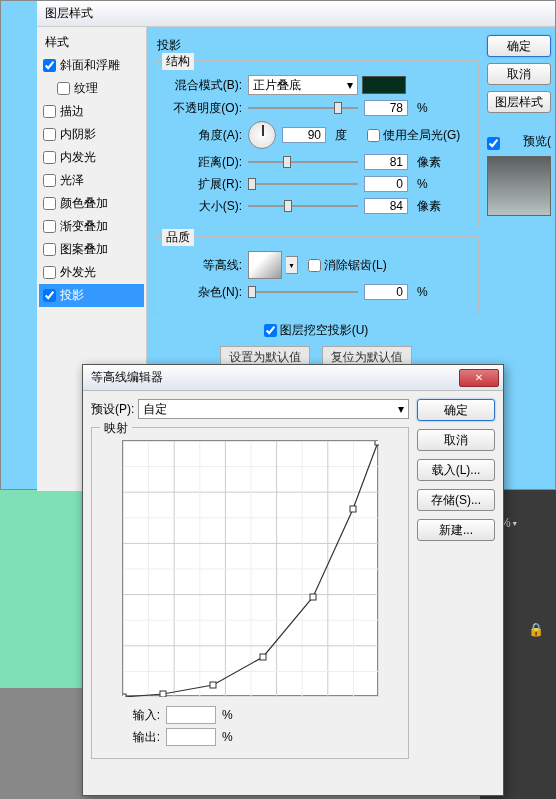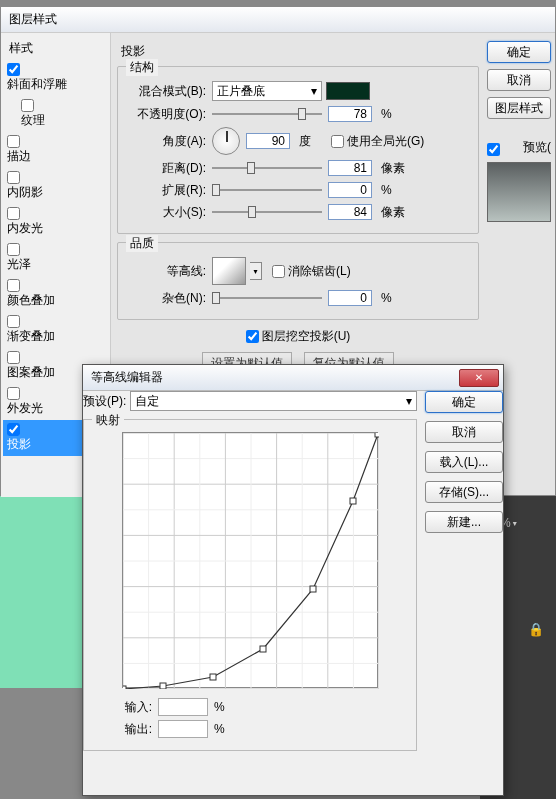--- a/index.html
+++ b/index.html
@@ -1,23 +1,23 @@
 <!DOCTYPE html>
 <html><head>
 <meta charset="utf-8">
 <style>
 * { box-sizing: border-box; margin: 0; padding: 0; font-family: "Microsoft YaHei", "SimSun", sans-serif; font-size: 12px; }
 body { background: #888; width: 556px; height: 799px; position: relative; overflow: hidden; }
-.main-dialog { position: absolute; left: 0; top: 6px; width: 556px; height: 490px; background: #e5e5e5; border: 1px solid #888; }
+.main-dialog { position: absolute; left: 0; top: 0; width: 556px; height: 490px; background: #7dd3fc; border: 1px solid #888; padding-left: 36px; }
 .main-title { background: linear-gradient(#fff,#e4e8ef); padding: 4px 8px; border-bottom: 1px solid #ccc; }
 .main-body { display: flex; height: calc(100% - 24px); }
 .sidebar { width: 110px; border-right: 1px solid #ccc; padding: 4px 2px; background: #f0f0f0; }
 .sidebar-head { padding: 3px 6px; }
 .sidebar-sub { padding: 3px 6px; background: #f0f0f0; }
-.style-item { display: flex; align-items: flex-start; padding: 3px 4px; cursor: default; flex-direction: column; }
+.style-item { display: flex; align-items: center; padding: 3px 4px; cursor: default; }
 .style-item.selected { background: #3399ff; color: #fff; }
 .style-item input[type=checkbox] { margin-right: 4px; }
 .sub-indent { padding-left: 18px; }
 .center { flex: 1; padding: 8px 6px; position: relative; }
 .right { width: 70px; padding: 8px 2px; }
 .btn { display: block; width: 64px; height: 22px; background: linear-gradient(#fefefe,#e6e6e6); border: 1px solid #8a8a8a; border-radius: 3px; margin-bottom: 6px; text-align: center; line-height: 20px; cursor: default; }
 .btn.primary { border-color: #2b70c9; box-shadow: 0 0 2px #5a9ee8; }
 .fieldset { border: 1px solid #bbb; border-radius: 2px; margin: 4px 0 8px; padding: 10px 8px 8px; position: relative; }
 .fieldset-title { position: absolute; top: -8px; left: 8px; background: #f0f0f0; padding: 0 4px; }
 .row { display: flex; align-items: center; margin: 4px 0; }
@@ -35,21 +35,21 @@
 .dropdown-arrow { width: 12px; height: 18px; border: 1px solid #888; border-left: none; background: #eee; display: inline-flex; align-items: center; justify-content: center; font-size: 8px; }
 .chk { display: flex; align-items: center; }
 .chk input { margin-right: 3px; }
 .disabled-btn { background: #e8e8e8; border: 1px solid #aaa; height: 22px; padding: 0 8px; color: #333; margin: 0 4px; }
 .preview-chk { display: flex; align-items: flex-end; margin: 20px 0 6px; gap: 23px; }
 .preview-img { width: 64px; height: 60px; background: linear-gradient(#5a5f60,#b8c2bf); border: 1px solid #666; }
 
 .contour-dialog { position: absolute; left: 82px; top: 364px; width: 422px; height: 432px; background: #f0f0f0; border: 1px solid #555; box-shadow: 2px 3px 10px rgba(0,0,0,.4); z-index: 10; }
 .cd-title { height: 26px; background: linear-gradient(#fdfdfd,#dfe6f0); display: flex; align-items: center; justify-content: space-between; padding: 0 4px 0 8px; border-bottom: 1px solid #bbb; }
 .close-btn { width: 40px; height: 18px; background: linear-gradient(#e07a7d,#c8383f); border: 1px solid #8c2a2e; border-radius: 2px; color: #fff; text-align: center; line-height: 16px; font-size: 10px; cursor: default; }
-.cd-body { display: flex; }
+.cd-body { display: flex; padding: 8px; }
 .cd-left { flex: 1; }
 .cd-right { width: 86px; padding-left: 8px; }
 .cd-btn { display: block; width: 78px; height: 22px; background: linear-gradient(#fefefe,#e6e6e6); border: 1px solid #8a8a8a; border-radius: 3px; margin-bottom: 8px; text-align: center; line-height: 20px; cursor: default; }
 .cd-btn.primary { border-color: #2b70c9; box-shadow: 0 0 2px #5a9ee8; }
 .preset-row { display: flex; align-items: center; margin-bottom: 8px; }
 .preset-select { flex: 1; height: 20px; border: 1px solid #999; background: #fff; display: flex; align-items: center; justify-content: space-between; padding: 0 4px; }
 .map-fieldset { border: 1px solid #bbb; padding: 8px; position: relative; }
 .map-title { position: absolute; top: -8px; left: 8px; background: #f0f0f0; padding: 0 4px; }
 .curve-box { width: 256px; height: 256px; border: 1px solid #888; background: #fff; position: relative; margin: 4px auto 10px; }
 .curve-box svg { position: absolute; left: 0; top: 0; }

